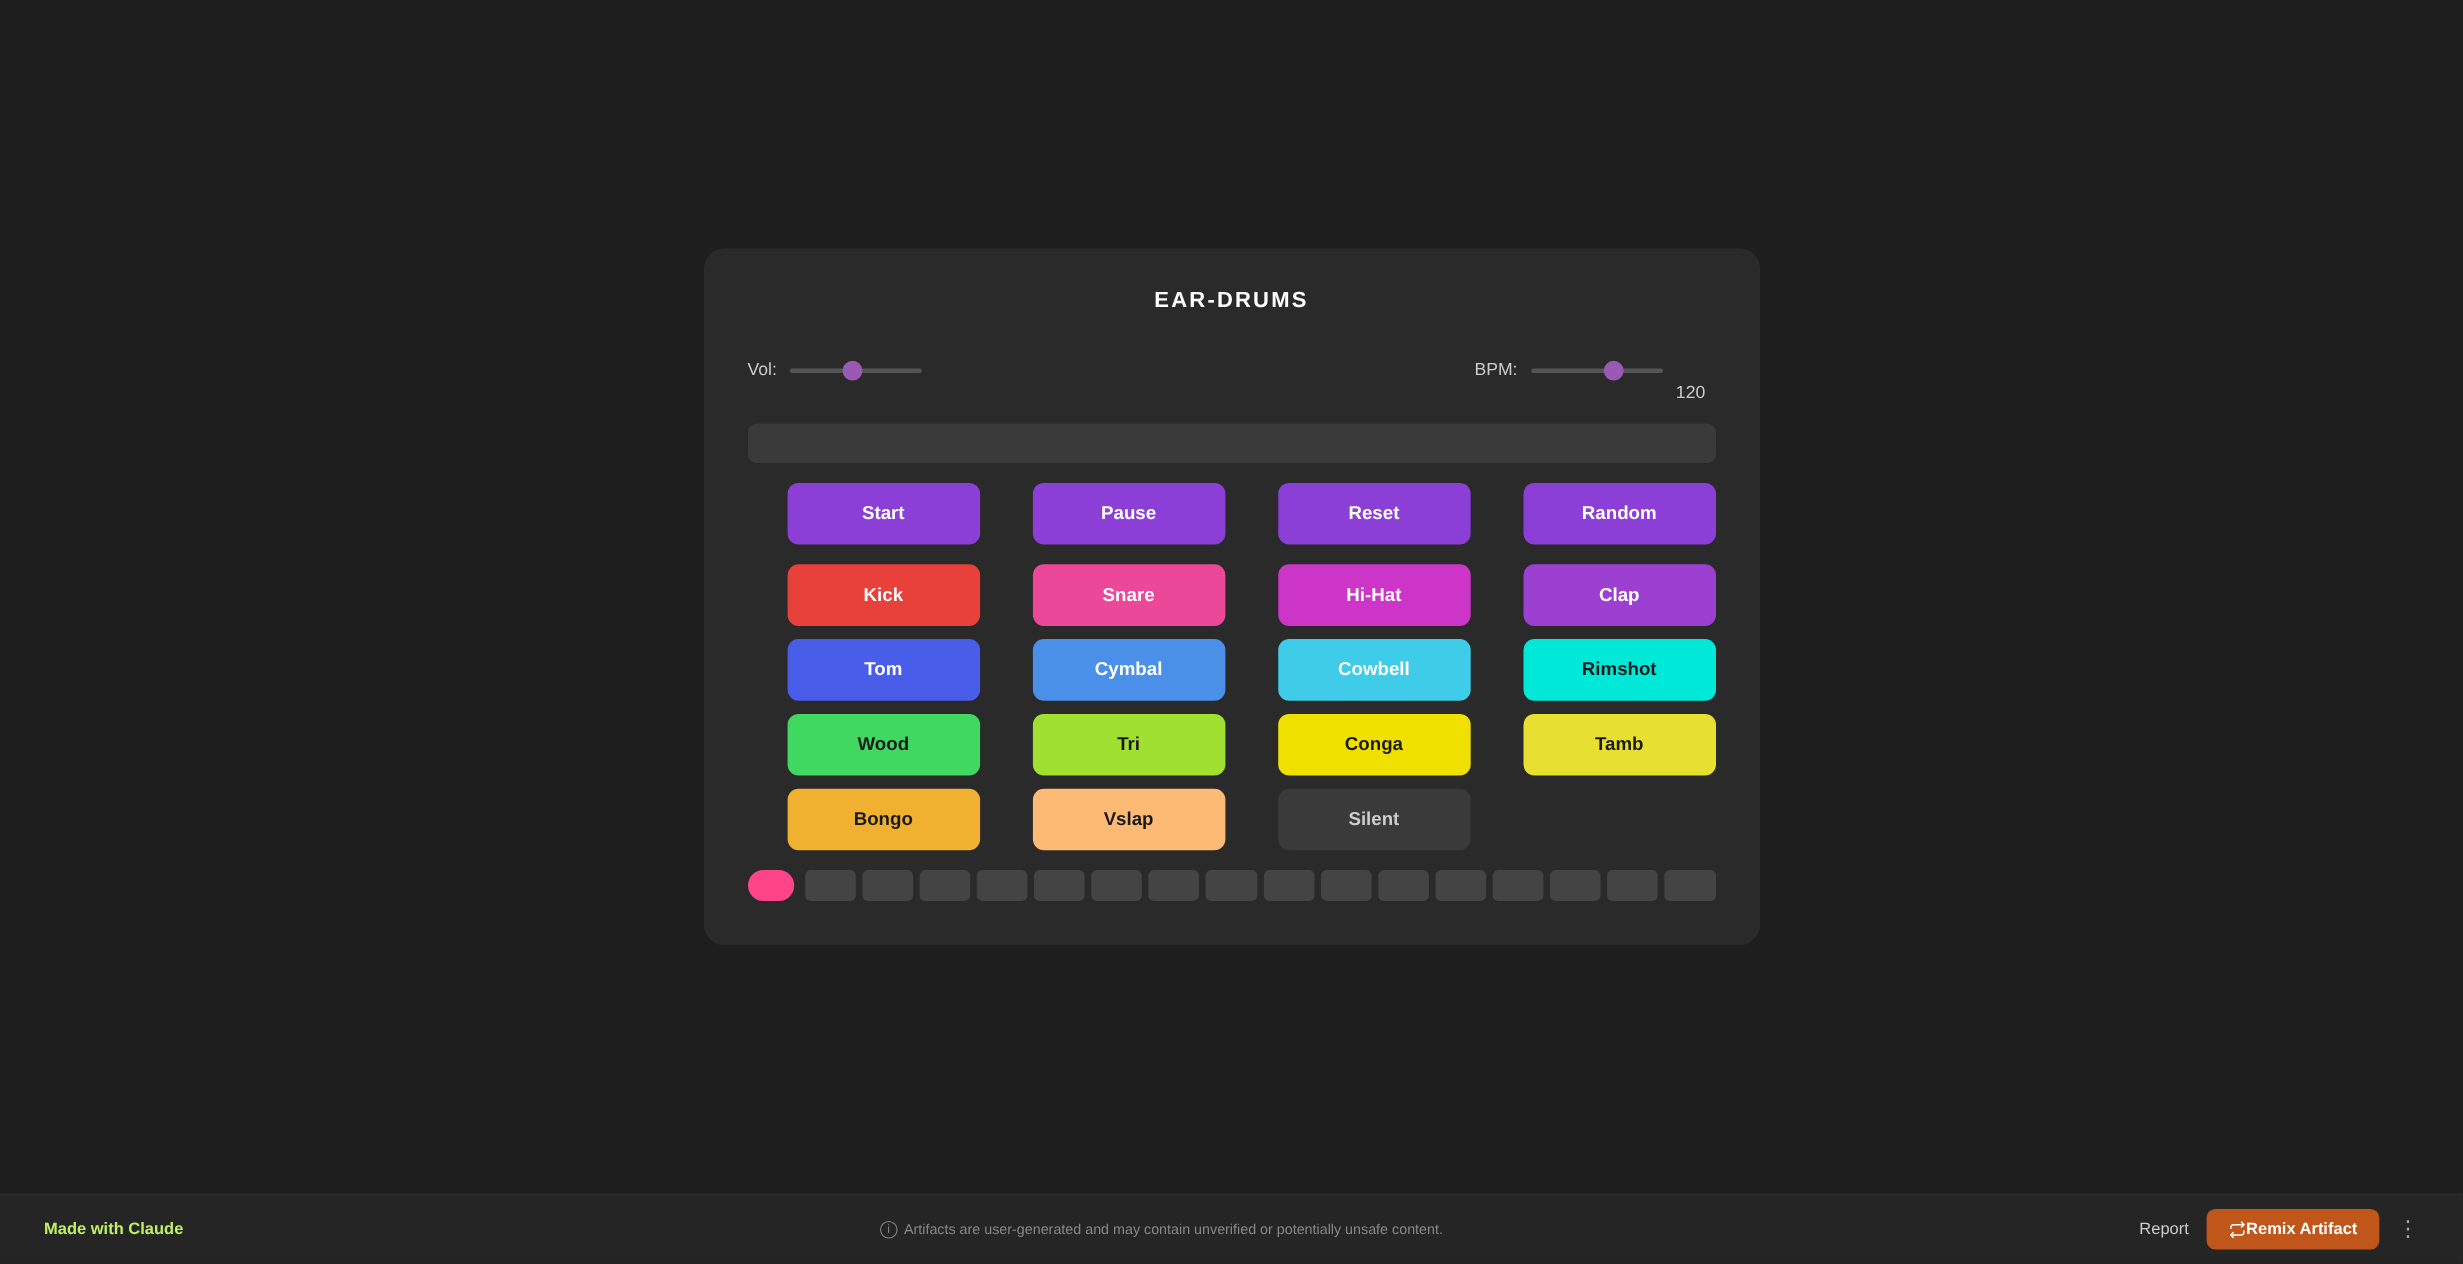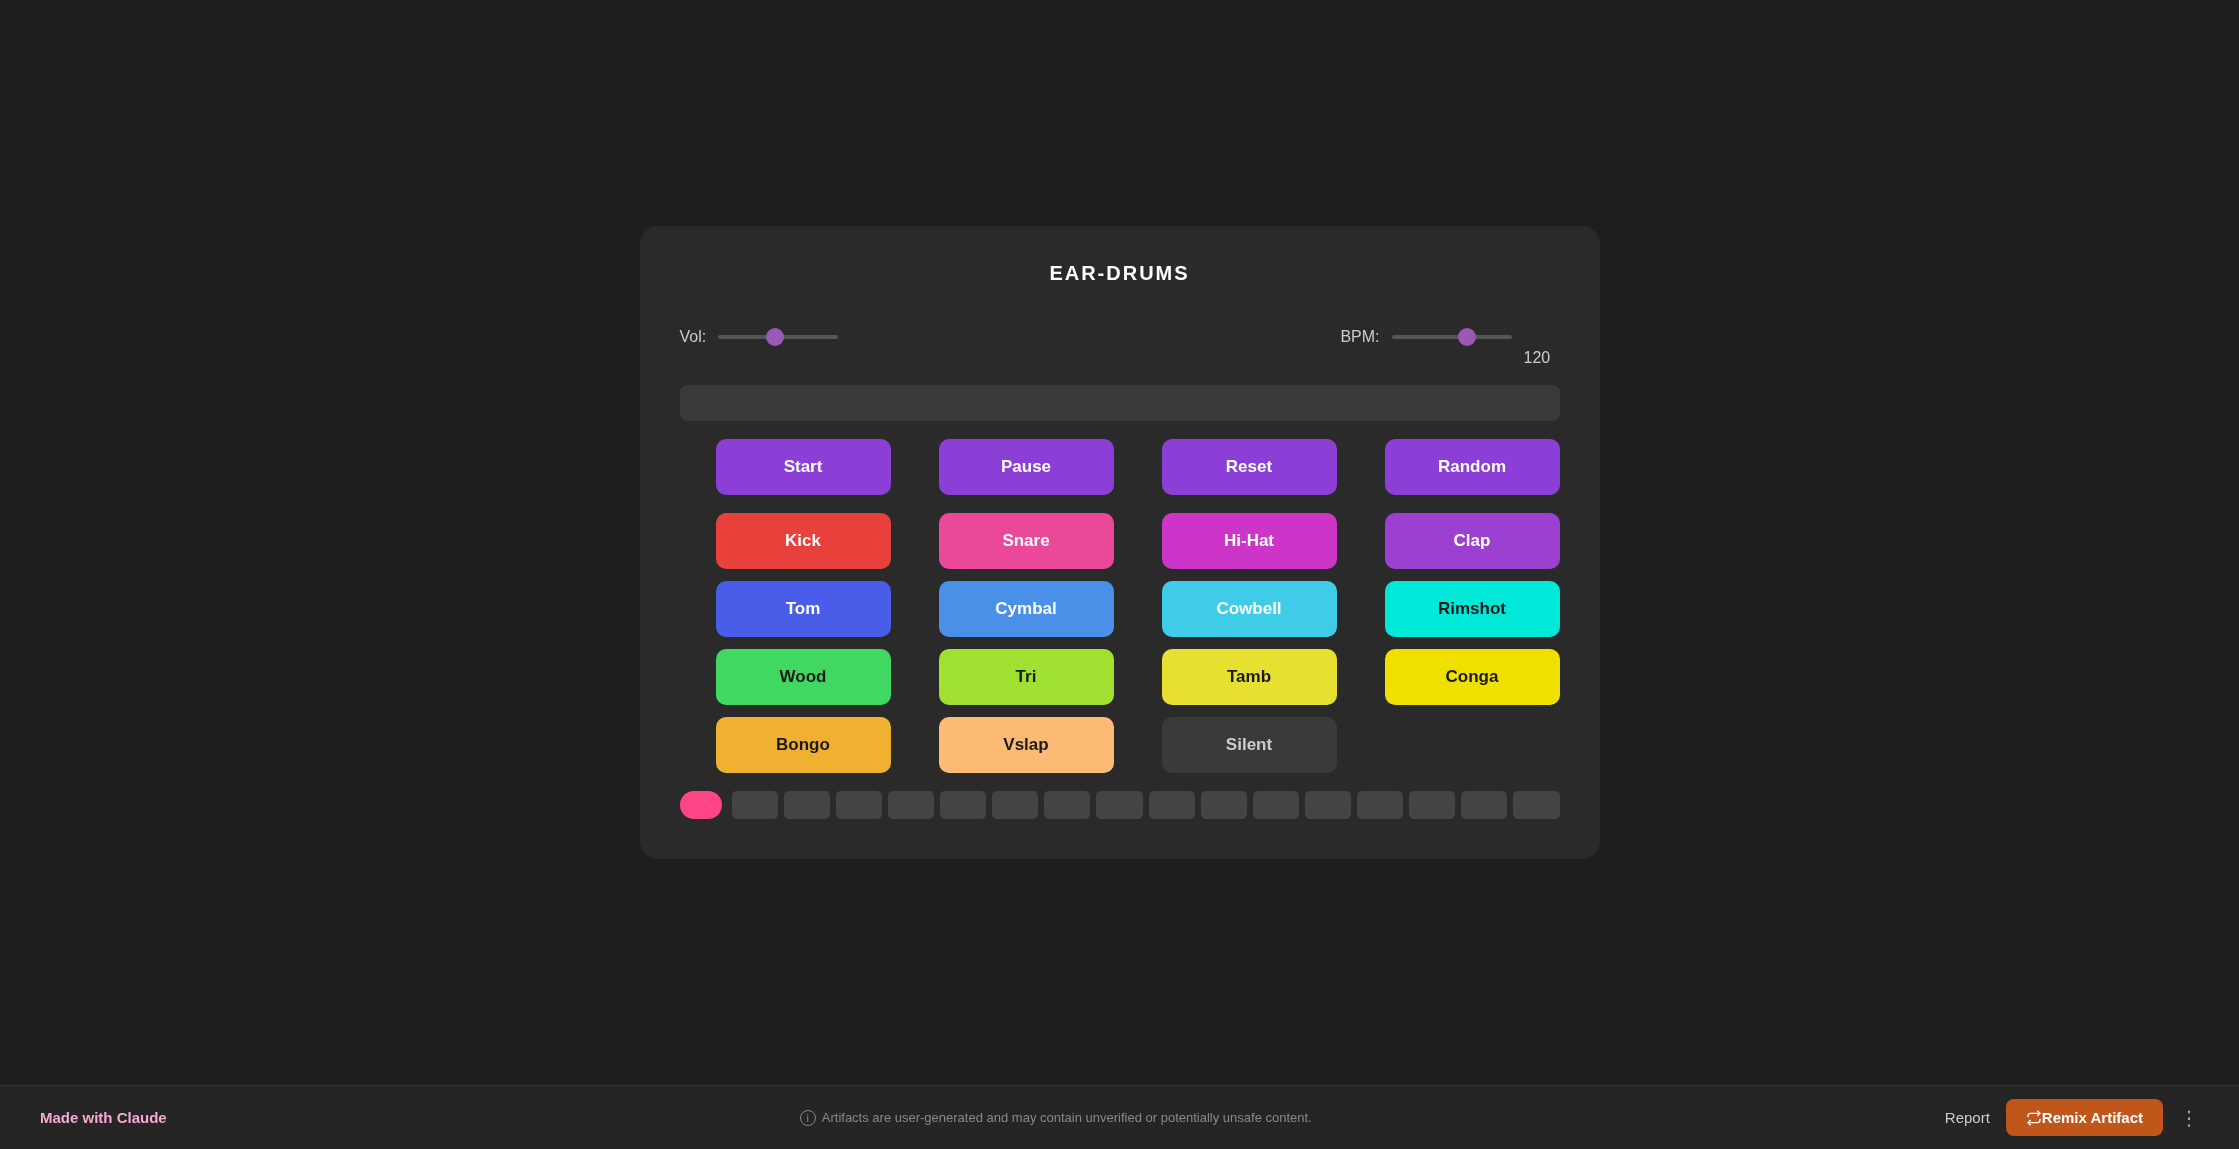--- a/index.html
+++ b/index.html
@@ -172,21 +172,21 @@
       border-top: 1px solid #333;
       flex-shrink: 0;
     }
 
     .footer-left {
       color: #aaa;
       font-size: 15px;
     }
 
     .footer-left span {
-      color: #f9a8d4;
+      color: #bef264;
       font-weight: 600;
     }
 
     .footer-center {
       color: #888;
       font-size: 13px;
       display: flex;
       align-items: center;
       gap: 6px;
     }
@@ -276,22 +276,22 @@
         <button class="btn btn-red">Kick</button>
         <button class="btn btn-pink">Snare</button>
         <button class="btn btn-magenta">Hi-Hat</button>
         <button class="btn btn-clap-purple">Clap</button>
         <button class="btn btn-blue">Tom</button>
         <button class="btn btn-blue-mid">Cymbal</button>
         <button class="btn btn-cyan-light">Cowbell</button>
         <button class="btn btn-cyan-bright">Rimshot</button>
         <button class="btn btn-green">Wood</button>
         <button class="btn btn-lime">Tri</button>
+        <button class="btn btn-yellow-bright">Conga</button>
         <button class="btn btn-yellow">Tamb</button>
-        <button class="btn btn-yellow-bright">Conga</button>
         <button class="btn btn-amber">Bongo</button>
         <button class="btn btn-orange">Vslap</button>
         <button class="btn btn-dark">Silent</button>
       </div>
 
     <div class="sequencer-row">
       <div class="seq-active-indicator"></div>
       <div class="seq-steps" id="seq-steps">
           <div class="seq-step"></div>
           <div class="seq-step"></div>

